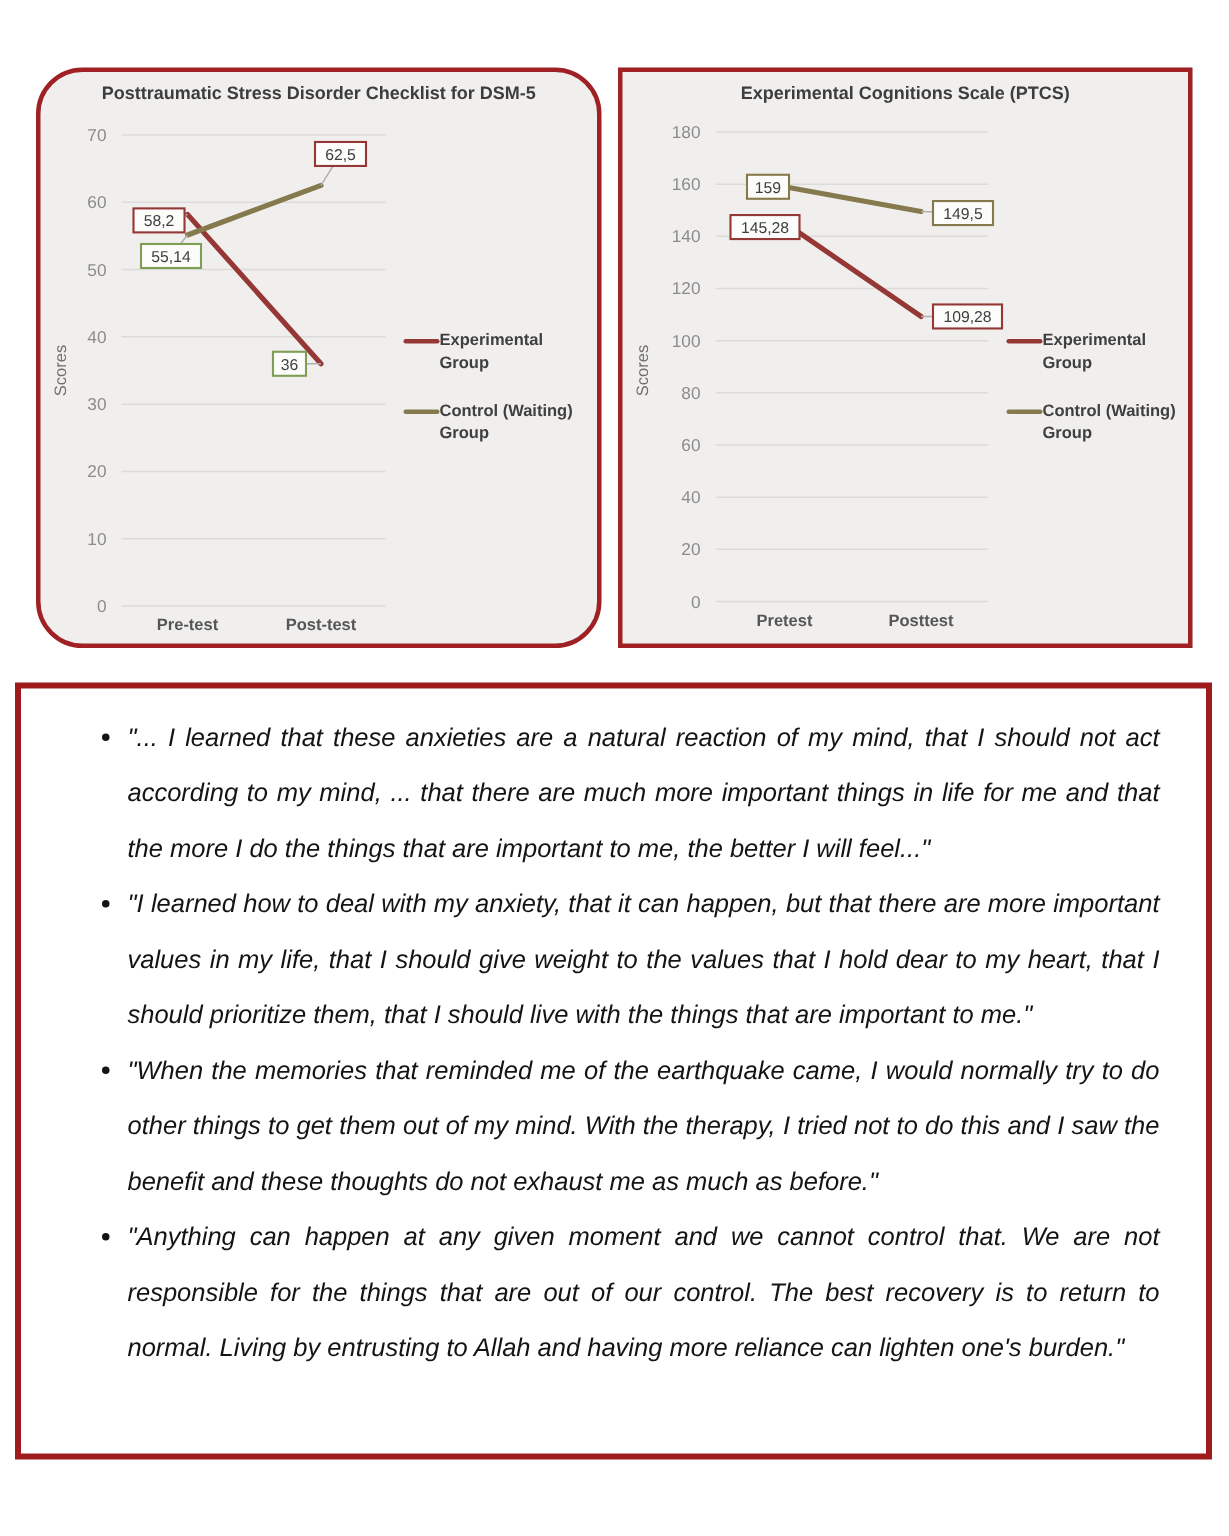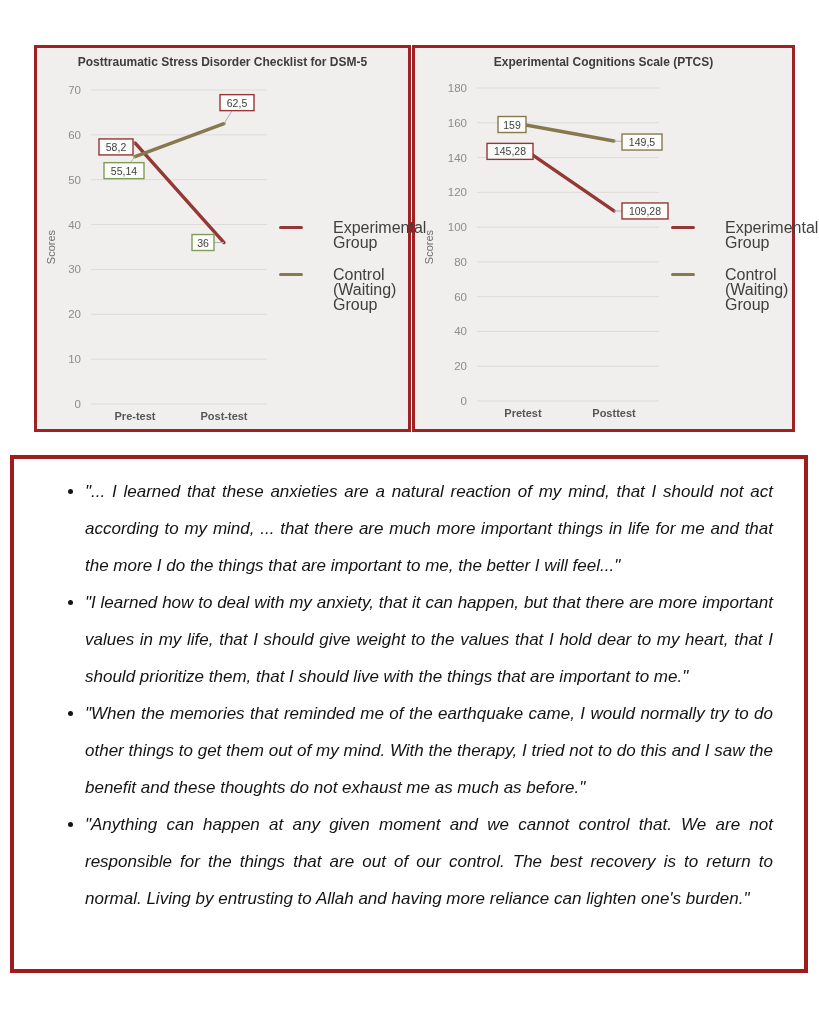--- a/index.html
+++ b/index.html
@@ -2,35 +2,35 @@
 <html><head>
 <meta charset="utf-8">
 <style>
   * { margin:0; padding:0; box-sizing:border-box; }
   body { background:#ffffff; font-family:"Liberation Sans", sans-serif; }
   .page { position:relative; width:819px; height:1024px; background:#ffffff; overflow:hidden; }
 
   
   .chart-frame { position:absolute; top:45px; height:387px; background:#f0efee;
                  border:3px solid #a02124; }
-  .frame0 { left:34px;  width:377px; }
+  .frame0 { left:24px;  width:377px;border-radius:31px; }
   .frame1 { left:412px; width:383px; }
 
   .chart-title { position:absolute; top:7px; left:0; right:0; text-align:center;
                  font-size:12px; font-weight:bold; color:#3d3d3d; z-index:3; }
   .ylabel { position:absolute; left:-26px; top:193px; width:80px; text-align:center;
             transform:rotate(-90deg); font-size:11px; color:#6f6f6f; z-index:3; }
   .chart-svg { position:absolute; left:0; top:0; width:100%; height:100%; }
 
   .legend { position:absolute; display:flex; flex-direction:column; gap:17px; z-index:3; }
   .legend0 { left:242px; top:172px; width:128px; }
   .legend1 { left:256px; top:172px; width:120px; }
   .legend-item { display:flex; align-items:flex-start; }
   .swatch { flex:0 0 24px; height:3px; border-radius:2px; margin-top:6px; }
-  .legend-label { font-size:16px; font-weight:normal; color:#3f3f3f; line-height:15px;margin-left:30px; }
+  .legend-label { font-size:11px; font-weight:bold; color:#3f3f3f; line-height:15px; }
 
   
   .quotes-box { position:absolute; left:10px; top:455px; width:798px; height:518px;
                 background:#ffffff; border:4px solid #9e1c1e;
                 padding:14px 31px 0 43px; }
   .quotes-box ul { list-style:disc; padding-left:28px; }
   .quotes-box li { font-style:italic; font-size:17px; line-height:37px;
                    text-align:justify; color:#141414; }
 </style>
 </head>

